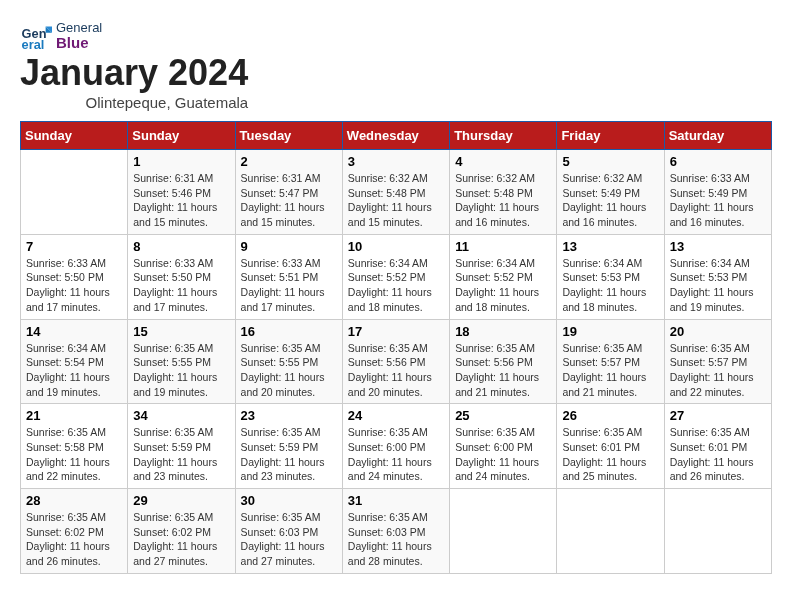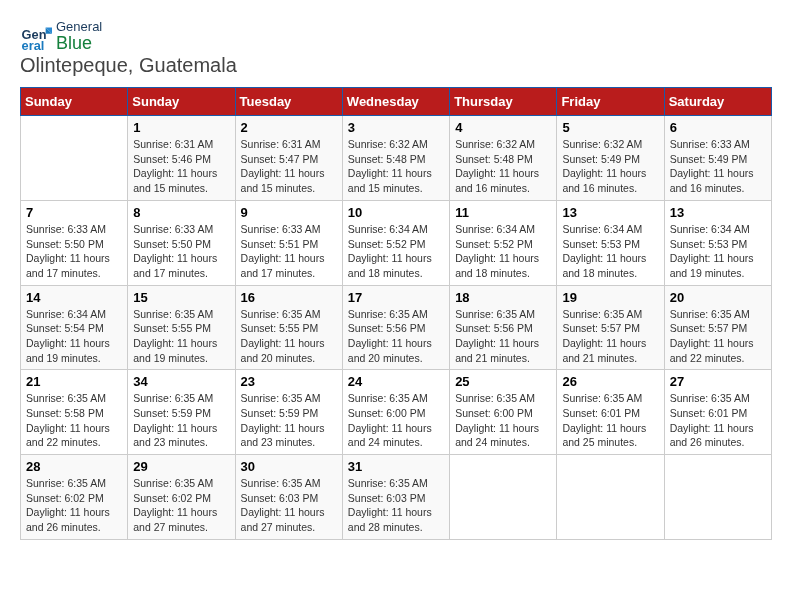--- a/index.html
+++ b/index.html
@@ -28,21 +28,21 @@
     }
     .title-block {
       text-align: right;
     }
     .main-title {
       font-size: 36px;
       font-weight: bold;
       color: #222;
     }
     .subtitle {
-      font-size: 20px;
+      font-size: 15px;
       color: #444;
     }
     table {
       width: 100%;
       border-collapse: collapse;
       font-size: 11px;
     }
     thead tr th {
       background-color: #b91c1c;
       color: #fff;
@@ -82,24 +82,25 @@
   <div class="logo">
     <svg class="logo-icon" viewBox="0 0 40 40" xmlns="http://www.w3.org/2000/svg">
       <rect x="0" y="0" width="40" height="40" fill="none"></rect>
       <text x="2" y="22" font-size="16" font-weight="bold" fill="#1a3a5c" font-family="Arial">Gen</text>
       <text x="2" y="36" font-size="16" font-weight="bold" fill="#1a7abf" font-family="Arial">eral</text>
       <polygon points="32,8 40,16 32,16" fill="#1a7abf"></polygon>
       <polygon points="32,8 40,8 40,16" fill="#2a8ad4"></polygon>
     </svg>
     <div>
       <div style="font-size:13px;font-weight:normal;color:#1a3a5c;line-height:1.1">General</div>
-      <div style="font-size:18px;font-weight:normal;color:#15803d;line-height:1.1">Blue</div>
+      <div style="font-size:15px;font-weight:bold;color:#701a75;line-height:1.1">Blue</div>
     </div>
   </div>
   <div class="title-block">
+    <div class="main-title">January 2024</div>
     <div class="subtitle">Olintepeque, Guatemala</div>
   </div>
 </div>
 
 <table>
   <thead>
     <tr>
       <th>Sunday</th>
       <th>Sunday</th>
       <th>Tuesday</th>

